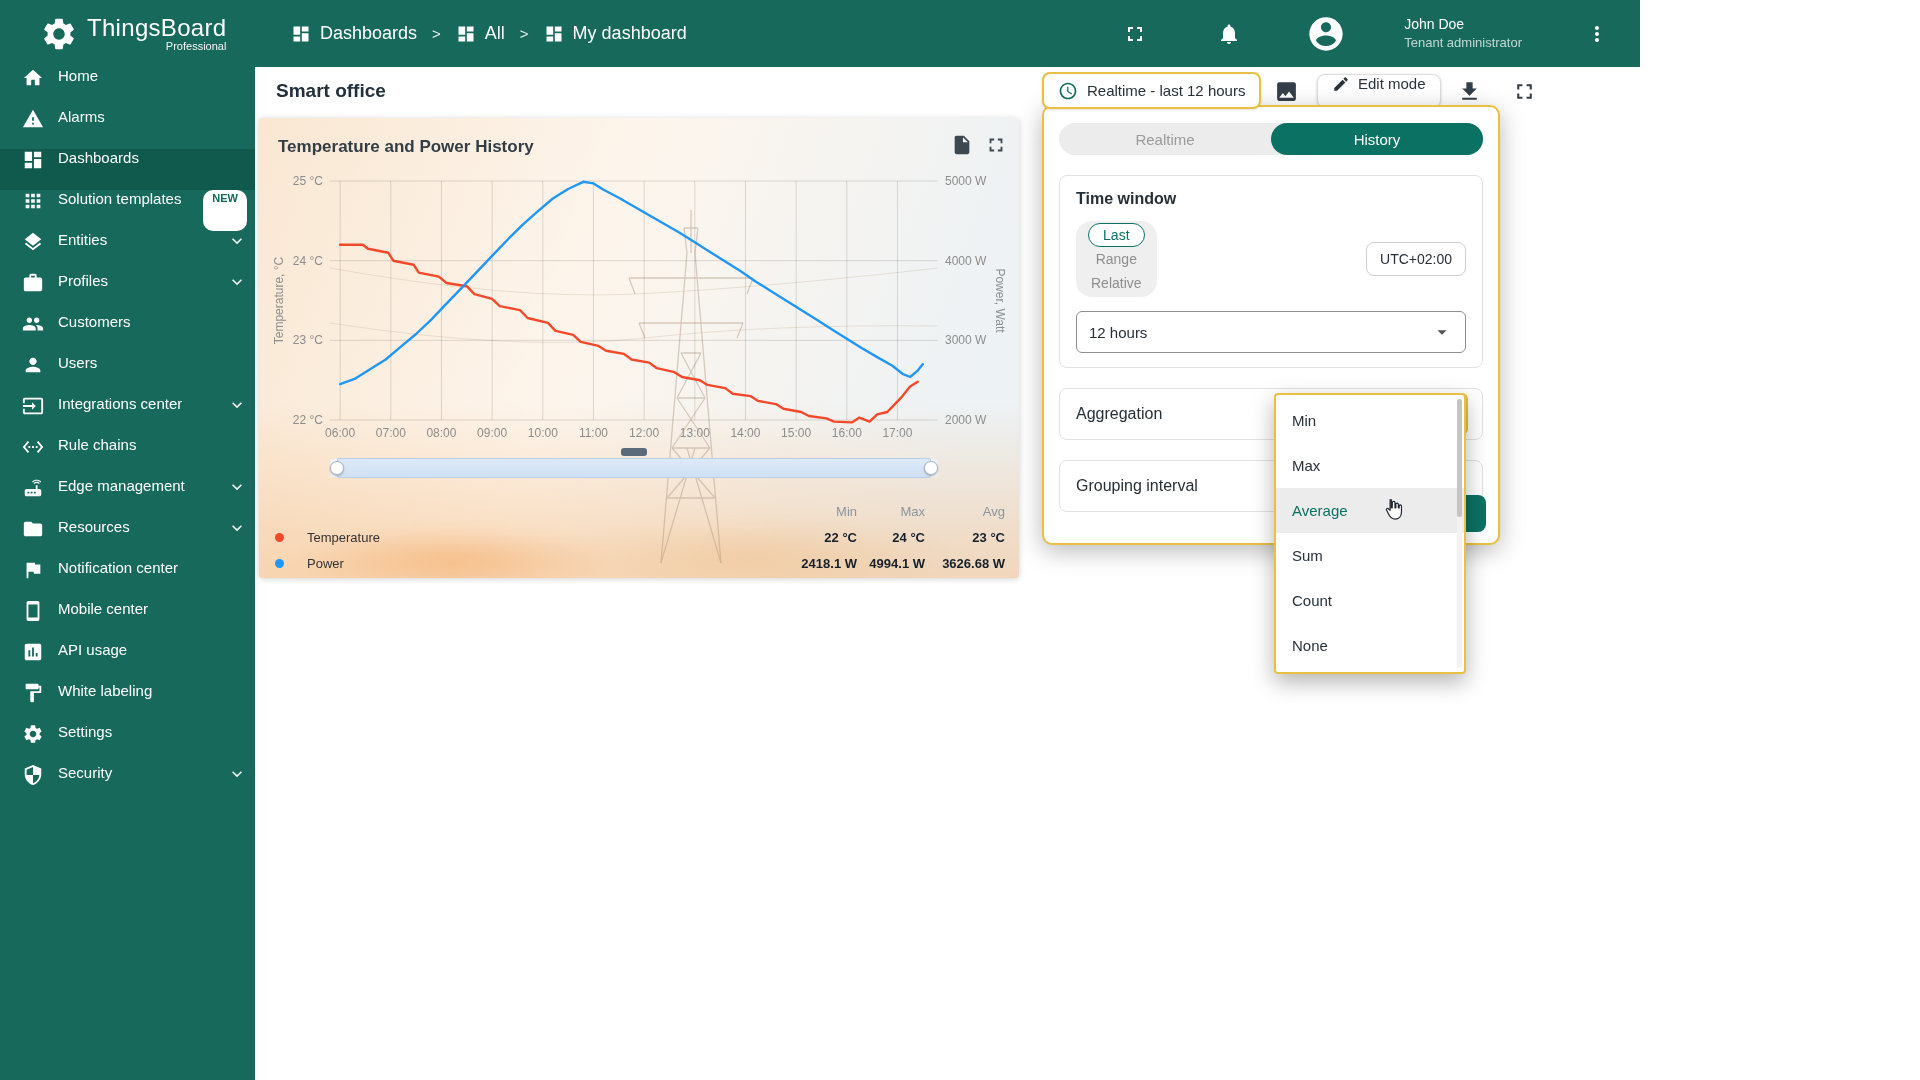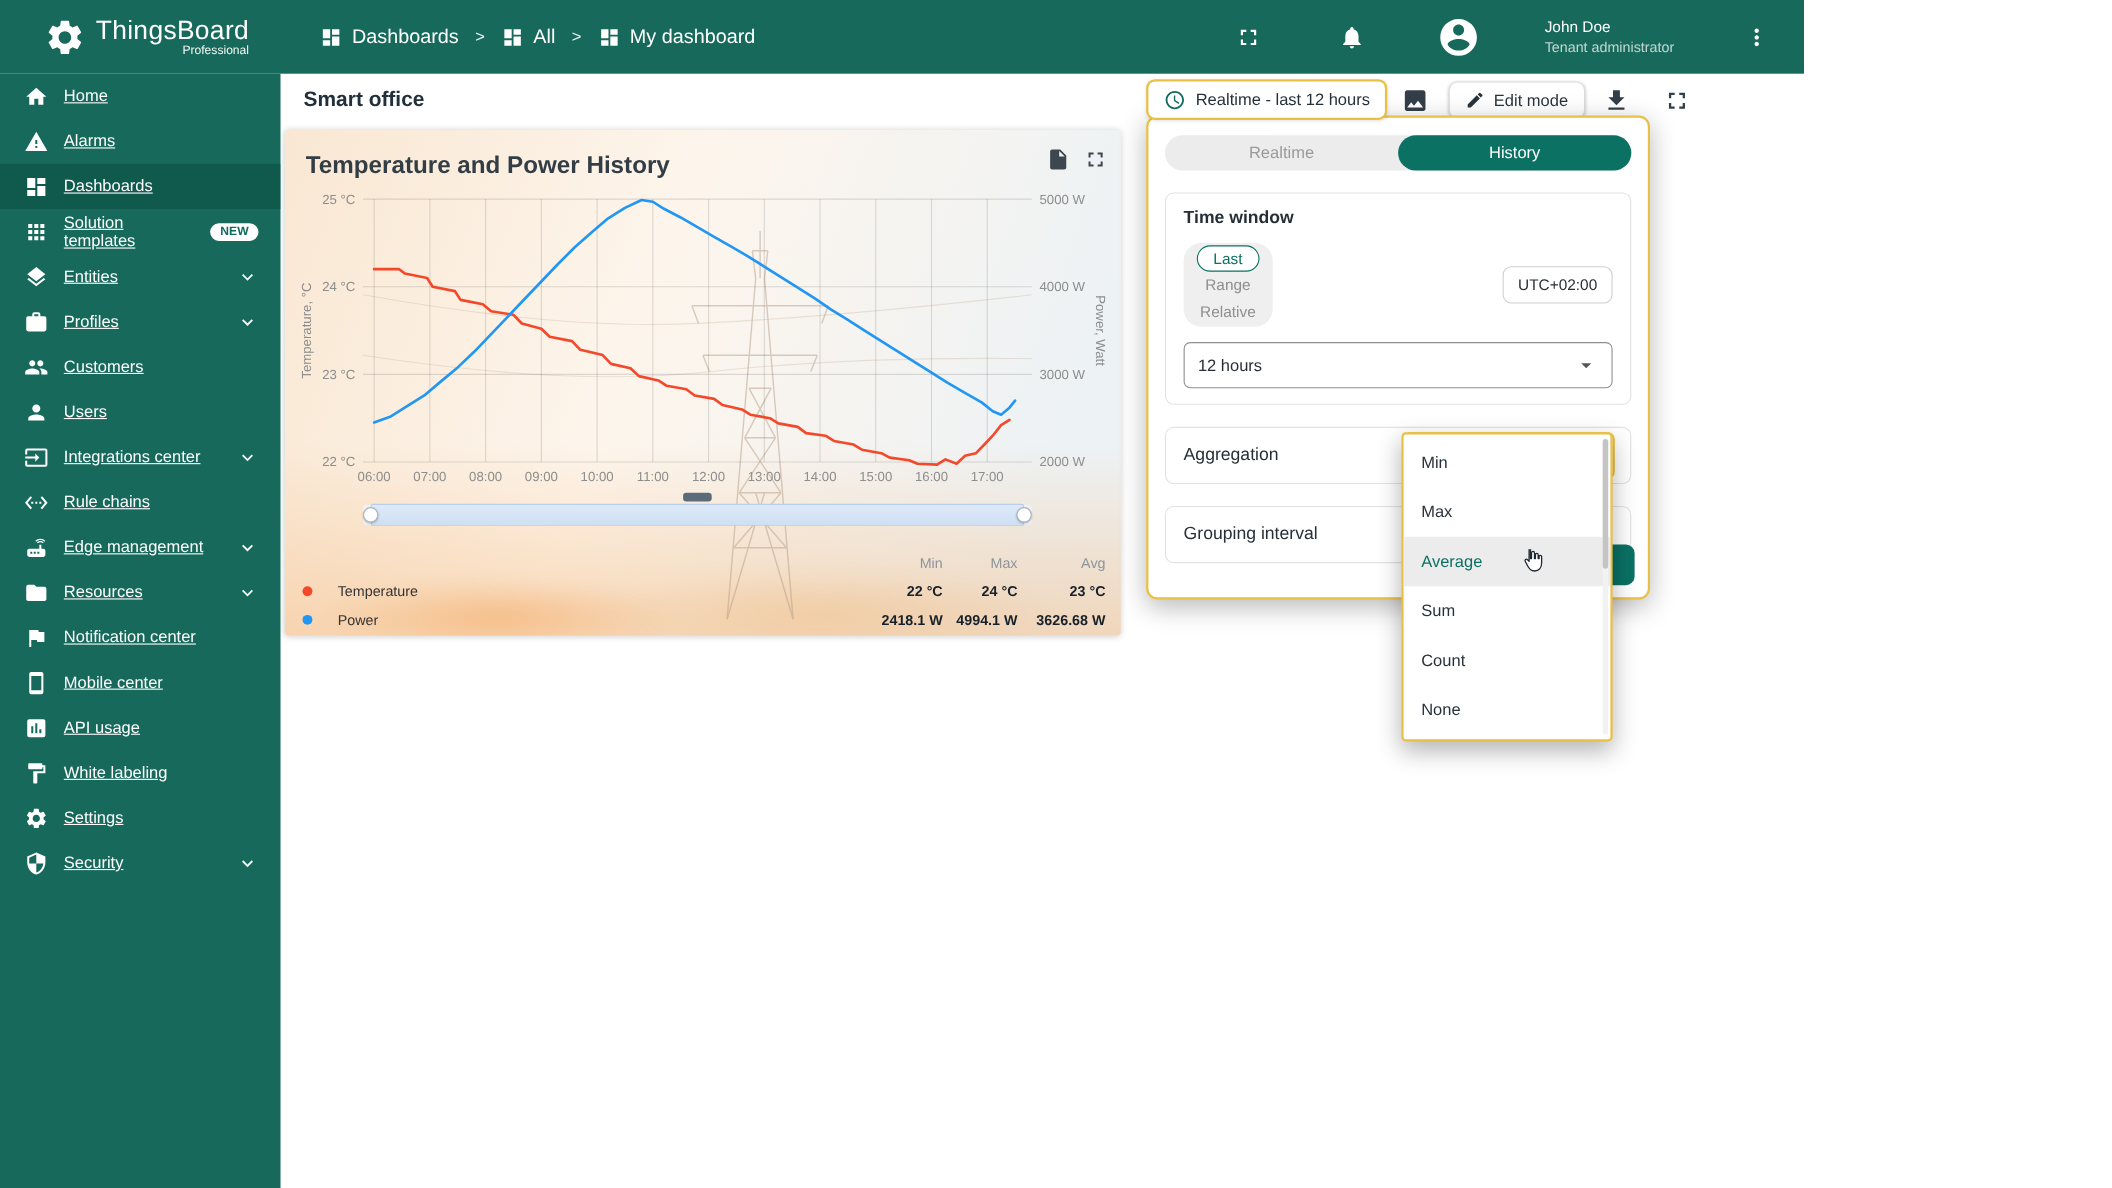--- a/index.html
+++ b/index.html
@@ -22,42 +22,42 @@
   .topbar-right{margin-left:auto;display:flex;align-items:center;padding-right:20px;gap:48px;}
   .tb-iconbtn{width:46px;height:46px;display:flex;align-items:center;justify-content:center;cursor:pointer;color:#fff;background:none;border:none;}
   .tb-iconbtn .ii{width:24px;height:24px;}
   .avatar{width:40px;height:40px;margin:0 10px 0 6px;color:#fff;cursor:pointer;}
   .user-col{line-height:1.35;margin-right:4px;}
   .user-name{font-size:14px;}
   .user-role{font-size:13px;opacity:.72;}
 
   
   .sidebar{position:absolute;top:67px;left:0;width:255px;height:1013px;background:#17695b;z-index:30;overflow:hidden;}
-  .side-item{height:41px;display:flex;align-items:center;gap:14px;padding:0 20px 0 22px;color:#fff;font-size:15px;cursor:pointer;text-decoration:underline;}
+  .side-item{height:41px;display:flex;gap:14px;padding:0 8px 0 22px;color:#fff;font-size:15px;cursor:pointer;}
   .side-item.active{background:#0f5a4d;}
   .s-ico{width:22px;height:22px;flex:none;color:#fff;}
   .badge{background:#fff;color:#0f6a5c;font-size:11px;font-weight:700;padding:2px 9px;border-radius:10px;margin-left:auto;}
   .chev{margin-left:auto;width:20px;height:20px;color:#fff;opacity:.95;}
 
   
   .dash-title{position:absolute;left:276px;top:80px;font-size:19px;font-weight:600;color:#22303c;z-index:10;}
   .tw-btn{position:absolute;left:1042px;top:72px;height:37px;background:#fff;border:2px solid #e9c043;border-radius:8px;display:flex;align-items:center;gap:9px;padding:4px 14px;font-size:15px;color:#253039;cursor:pointer;z-index:46;box-shadow:0 1px 3px rgba(0,0,0,.12);font-family:inherit;}
   .tw-btn .ii{width:20px;height:20px;color:#116a5c;}
   .flat-iconbtn{position:absolute;width:34px;height:34px;display:flex;align-items:center;justify-content:center;color:#333e48;cursor:pointer;z-index:10;background:transparent;border:none;}
   .flat-iconbtn .ii{width:25px;height:25px;}
   #btn-image{left:1269px;top:74px;}
   #btn-download{left:1452px;top:74px;}
   #btn-fullscreen{left:1507px;top:74px;}
-  .edit-btn{position:absolute;left:1317px;top:74px;height:34px;background:#fff;border:1px solid #dcdcdc;border-radius:8px;display:flex;align-items:center;gap:8px;padding:0 14px;font-size:15px;color:#2a343d;cursor:pointer;box-shadow:0 1px 3px rgba(0,0,0,.18);z-index:10;font-family:inherit;}
+  .edit-btn{position:absolute;left:1317px;top:74px;height:34px;background:#fff;border:1px solid #dcdcdc;border-radius:8px;display:flex;gap:8px;padding:0 14px;font-size:15px;color:#2a343d;cursor:pointer;box-shadow:0 1px 3px rgba(0,0,0,.18);z-index:10;font-family:inherit;}
   .edit-btn .ii{width:18px;height:18px;}
 
   
   .widget{position:absolute;left:259px;top:118px;width:760px;height:460px;border-radius:4px;box-shadow:0 1px 6px rgba(0,0,0,.18);overflow:hidden;z-index:5;background-color:#fdf6ee;
     background-image:linear-gradient(to bottom, rgba(250,233,213,0) 62%, rgba(244,186,128,.5) 100%),linear-gradient(110deg,#f9e7d2 0%,#fdf5ec 42%,#edf2f5 88%);}
-  .widget-title{position:absolute;left:19px;top:19px;font-size:22px;font-weight:700;color:#323d46;z-index:6;}
+  .widget-title{position:absolute;left:19px;top:19px;font-size:17px;font-weight:700;color:#323d46;z-index:6;}
   .widget-actions{position:absolute;right:12px;top:16px;display:flex;gap:12px;z-index:6;}
   .w-ico{width:22px;height:22px;color:#3c4750;cursor:pointer;}
   .glow1{position:absolute;left:30px;bottom:-18px;width:330px;height:70px;background:radial-gradient(ellipse at center,#f3a963 0%,rgba(243,169,99,0) 70%);filter:blur(6px);opacity:.55;z-index:1;}
   .glow2{position:absolute;right:60px;bottom:-20px;width:420px;height:80px;background:radial-gradient(ellipse at center,#eec08b 0%,rgba(238,192,139,0) 70%);filter:blur(8px);opacity:.5;z-index:1;}
   .pylon{position:absolute;left:0;top:0;width:760px;height:460px;z-index:1;}
   #chart-svg{position:absolute;left:0;top:0;width:760px;height:460px;z-index:2;}
   .tick{font-size:12px;fill:#8d8d8d;font-family:"Liberation Sans",sans-serif;}
   .grid{stroke:rgba(80,80,80,.18);stroke-width:1;}
   .axis-title{font-size:12px;fill:#8d8d8d;font-family:"Liberation Sans",sans-serif;}
 

